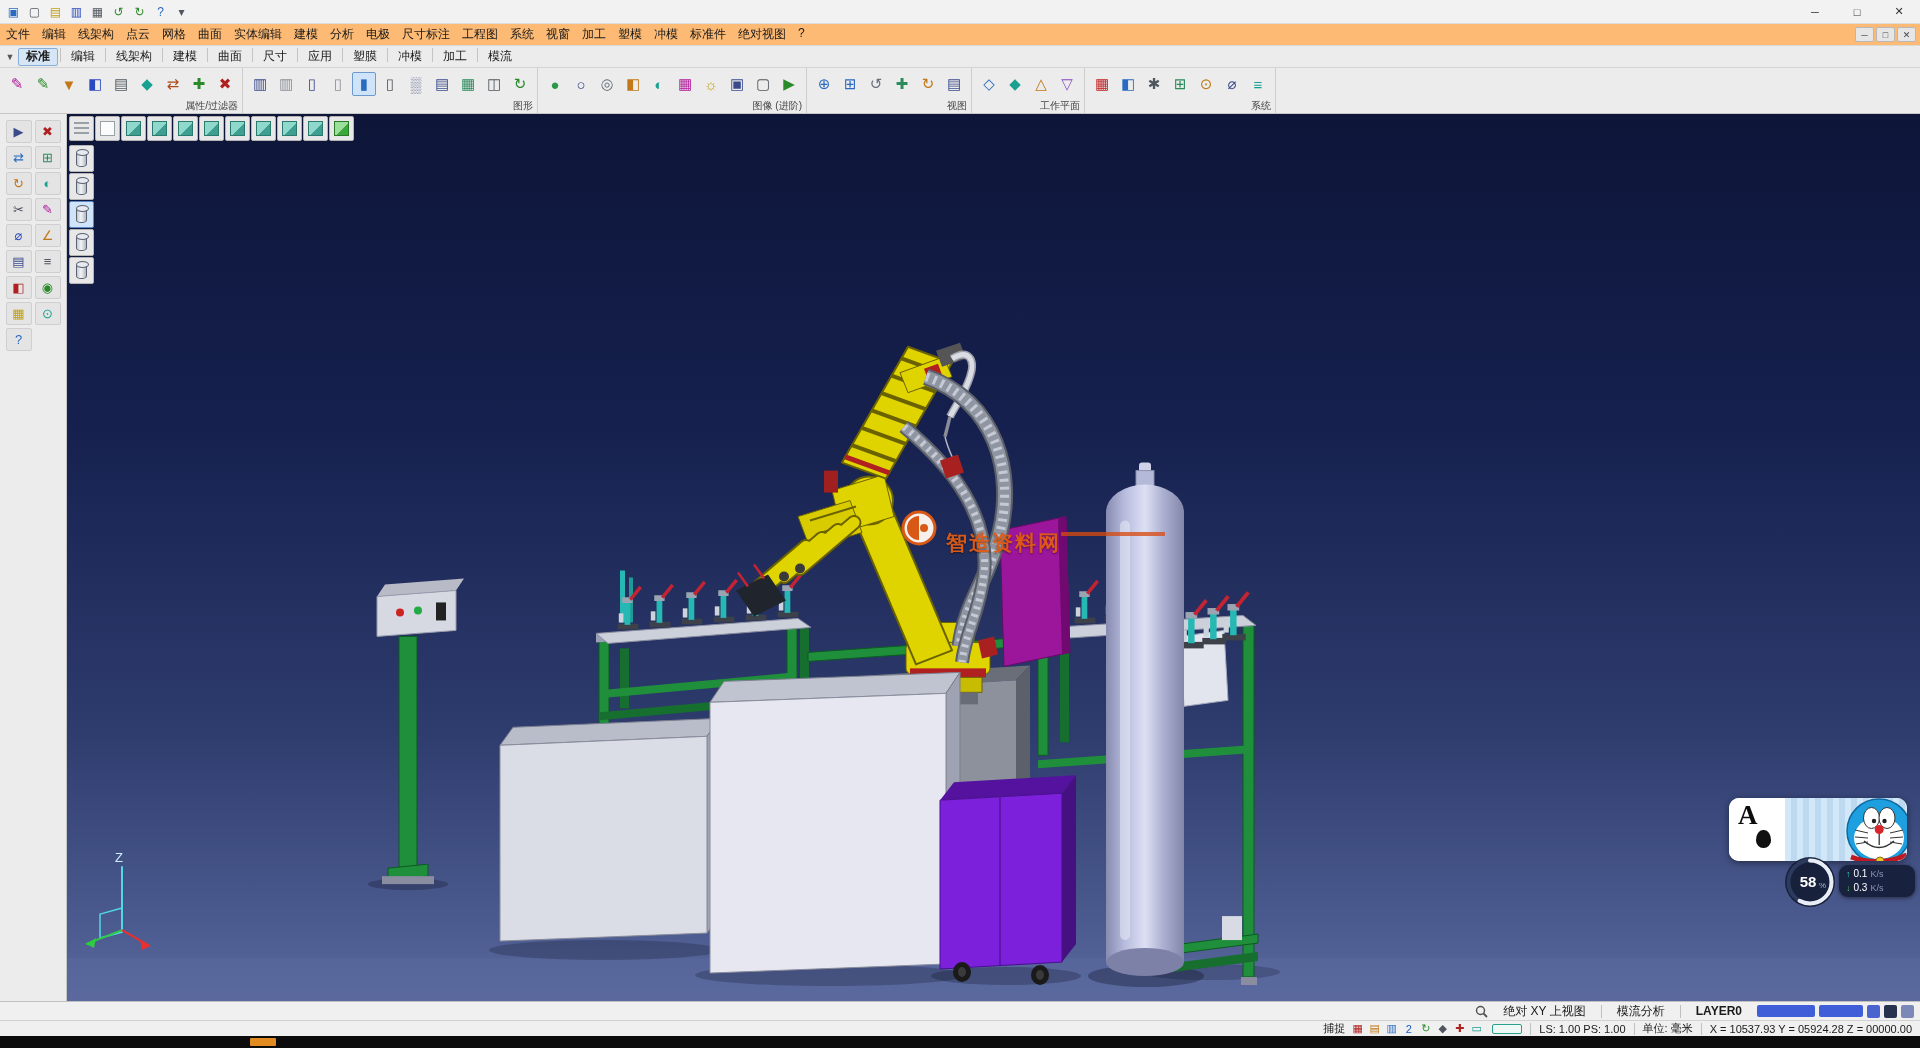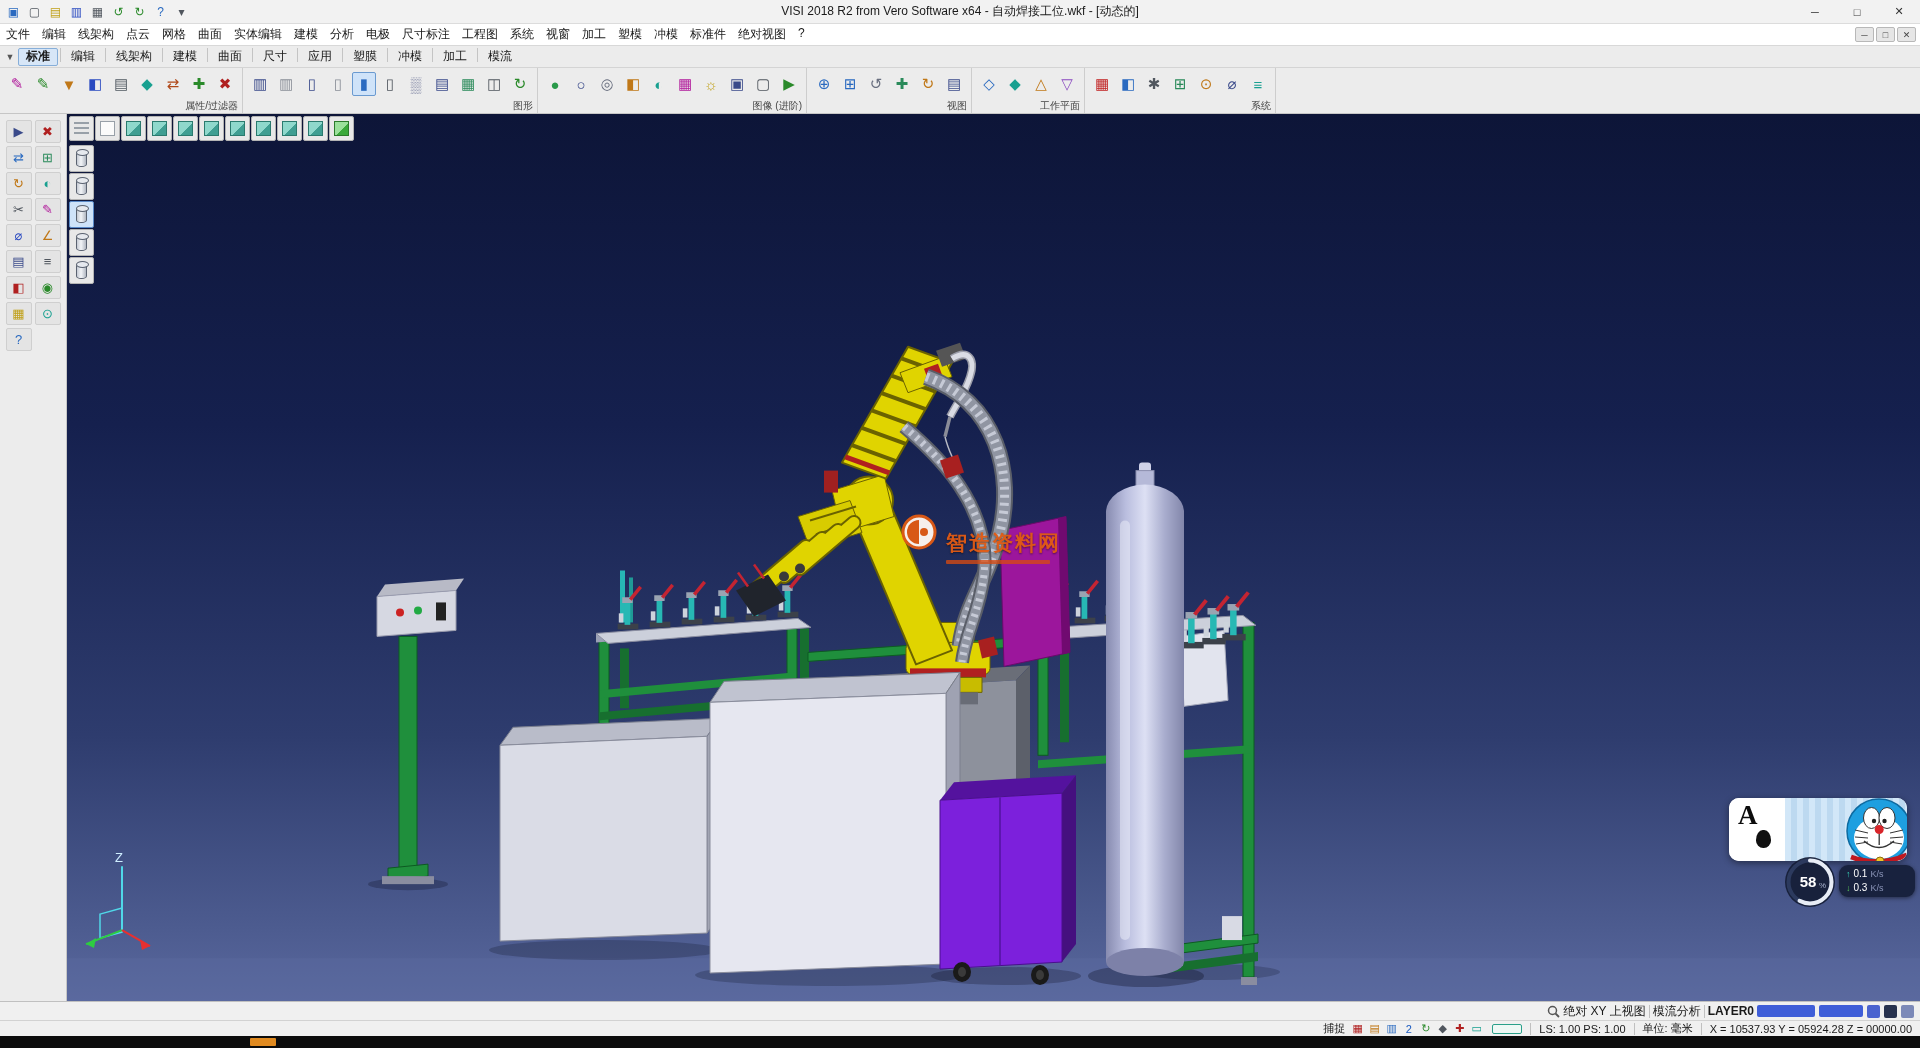--- a/index.html
+++ b/index.html
@@ -12,21 +12,21 @@
     display:flex;align-items:center;position:relative;flex:0 0 24px;}
   .qicons{display:flex;align-items:center;padding-left:3px;z-index:2;}
   .qicon{width:19px;height:19px;display:flex;align-items:center;justify-content:center;
     font-size:12px;margin:0 1px;border-radius:2px;}
   .title-text{position:absolute;left:0;right:0;text-align:center;font-size:12px;color:#1a1a1a;}
   .winbtns{margin-left:auto;display:flex;z-index:2;height:100%;}
   .winbtn{width:42px;height:100%;display:flex;align-items:center;justify-content:center;
     font-size:11px;color:#333;}
 
   
-  .menubar{height:22px;background:#ffffff;border-bottom:1px solid #d8d8d8;
+  .menubar{height:22px;background:#fdba74;border-bottom:1px solid #d8d8d8;
     display:flex;align-items:center;font-size:12px;color:#1a1a1a;flex:0 0 22px;}
   .menu-item{padding:2px 6px;white-space:nowrap;}
   .mdibtns{margin-left:auto;display:flex;gap:2px;padding-right:4px;}
   .mdibtn{width:19px;height:15px;border:1px solid #b8b8b8;background:#e6e6e6;color:#444;
     font-size:9px;display:flex;align-items:center;justify-content:center;border-radius:2px;}
 
   
   .tabbar{height:22px;background:#ececec;border-bottom:1px solid #d4d4d4;
     display:flex;align-items:center;font-size:12px;flex:0 0 22px;padding-left:2px;}
   .tab-dd{width:16px;text-align:center;color:#555;font-size:9px;}
@@ -71,21 +71,21 @@
     display:flex;align-items:center;justify-content:center;}
   .dm-btn.active{background:#cfe3f9;border-color:#5a8ac8;}
   .cylinder{width:11px;height:16px;background:linear-gradient(90deg,#c6cbd4,#f2f4f7 45%,#b2b8c2);
     border:1px solid #5a6270;border-radius:5px/3px;position:relative;}
   .cylinder::before{content:"";position:absolute;left:-1px;top:-3px;width:11px;height:5px;
     border:1px solid #5a6270;border-radius:50%;background:#e6e9ee;}
 
   
   .watermark{position:absolute;left:833px;top:385px;display:flex;align-items:center;gap:8px;
     opacity:.96;z-index:4;}
-  .wm-text{display:flex;flex-direction:column;margin-top:30px;}
+  .wm-text{display:flex;flex-direction:row;margin-top:30px;}
   .wm-title{font-size:21px;font-weight:bold;color:var(--watermark-orange);letter-spacing:2px;
     text-shadow:0 1px 2px rgba(0,0,0,.5);}
   .wm-sub{height:4px;width:104px;background:#d84a10;opacity:.8;margin-top:3px;border-radius:1px;}
 
   
   .dora-card{position:absolute;left:1662px;top:684px;width:178px;height:63px;background:#fff;
     border-radius:10px;box-shadow:0 2px 7px rgba(0,0,0,.45);display:flex;overflow:hidden;z-index:6;}
   .dora-left{width:56px;position:relative;background:#fff;}
   .dora-A{position:absolute;left:9px;top:2px;font-family:"Liberation Serif",serif;
     font-size:27px;font-weight:bold;color:#0c0c0c;}
@@ -97,21 +97,21 @@
   .pct-badge{position:absolute;left:1716px;top:741px;width:54px;height:54px;z-index:7;}
   .net-pills{position:absolute;left:1772px;top:751px;width:76px;background:#18223e;border-radius:9px;
     padding:3px 7px;display:flex;flex-direction:column;gap:2px;z-index:7;
     box-shadow:0 1px 4px rgba(0,0,0,.5);}
   .pill-row{display:flex;align-items:baseline;gap:3px;font-size:10px;color:#fff;line-height:12px;}
   .arr-up{color:#35d0b8;font-size:9px;} .arr-down{color:#58c858;font-size:9px;}
   .pill-unit{color:#8a94b8;font-size:9px;}
 
   
   .status1{height:19px;background:#f0f0f0;border-top:1px solid #c0c0c0;display:flex;
-    align-items:center;justify-content:flex-end;gap:3px;padding:0 6px;font-size:12px;
+    align-items:center;justify-content:flex-end;gap:15px;padding:0 6px;font-size:12px;
     color:#1a1a1a;flex:0 0 19px;}
   .s1-sep{width:1px;height:13px;background:#c0c0c0;}
   .layer{font-weight:bold;}
   .blue-bar{height:12px;border-radius:2px;display:inline-block;}
   .chip{width:13px;height:13px;border-radius:2px;display:inline-block;}
   .s1-search svg{display:block;}
   .status2{height:16px;background:#f0f0f0;border-top:1px solid #d2d2d2;display:flex;
     align-items:center;justify-content:flex-end;font-size:11px;color:#1a1a1a;flex:0 0 16px;}
   .s2-sec{display:flex;align-items:center;padding:0 8px;white-space:nowrap;}
   .s2-sep{width:1px;height:12px;background:#c0c0c0;}
@@ -136,21 +136,20 @@
         <span class="qicon" style="color: rgb(42, 106, 192);">▣</span>
         <span class="qicon" style="color: rgb(80, 86, 94);">▢</span>
         <span class="qicon" style="color: rgb(192, 160, 24);">▤</span>
         <span class="qicon" style="color: rgb(42, 74, 192);">▥</span>
         <span class="qicon" style="color: rgb(80, 86, 94);">▦</span>
         <span class="qicon" style="color: rgb(42, 138, 42);">↺</span>
         <span class="qicon" style="color: rgb(42, 138, 42);">↻</span>
         <span class="qicon" style="color: rgb(42, 106, 192);">?</span>
         <span class="qicon" style="color: rgb(80, 86, 94);">▾</span>
       </div>
-    <div class="title-text">VISI 2018 R2 from Vero Software x64 - 自动焊接工位.wkf - [动态的]</div>
     <div class="winbtns" id="win-buttons">
         <span class="winbtn">─</span>
         <span class="winbtn">□</span>
         <span class="winbtn">✕</span>
       </div>
   </div>
 
   <div class="menubar">
     <div style="display:flex" id="menu-items">
         <span class="menu-item">文件</span>

